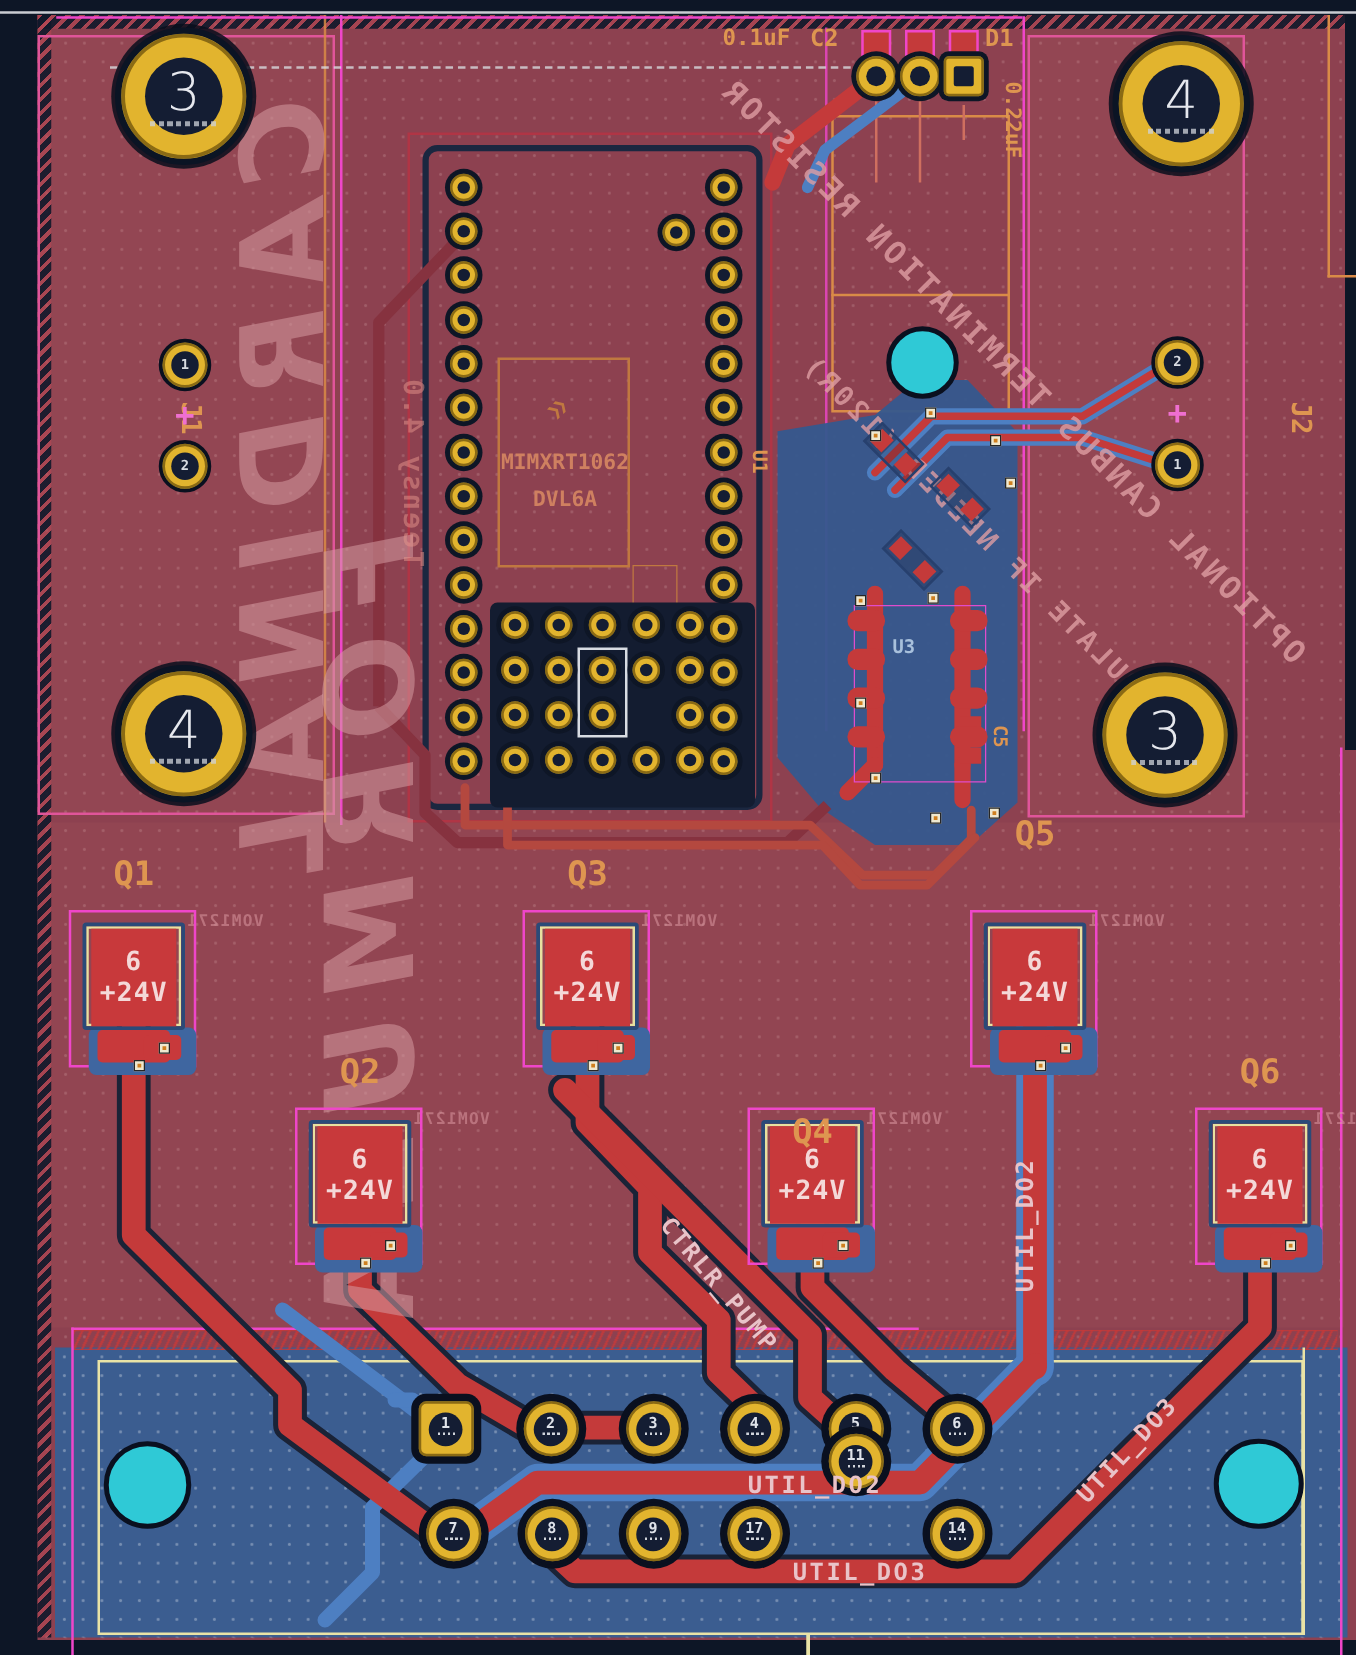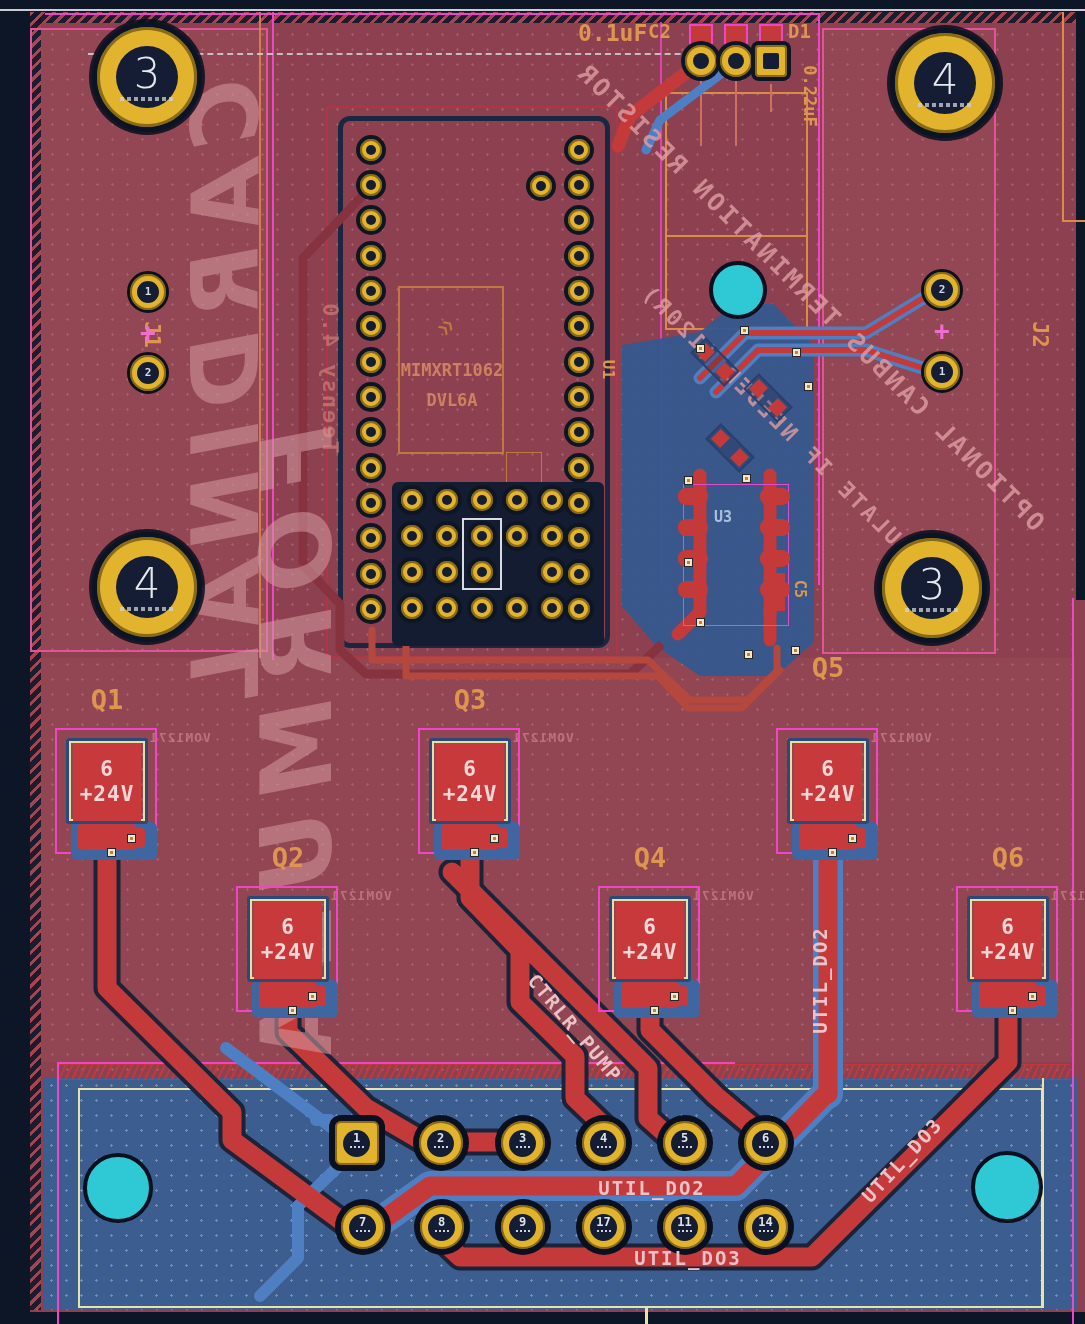--- a/index.html
+++ b/index.html
@@ -166,21 +166,21 @@
 
   <div class="chiprect" style="left:398px;top:286px;width:106px;height:168px;"></div>
   <div class="lbl" style="left:438px;top:318px;font-size:16px;color:#c07840;transform:rotate(-45deg);letter-spacing:-3px;">❯❯</div>
   <div class="lbl" style="left:400px;top:360px;width:104px;text-align:center;font-size:17px;color:#cf8060;letter-spacing:0;">MIMXRT1062</div>
   <div class="lbl" style="left:400px;top:390px;width:104px;text-align:center;font-size:17px;color:#cf8060;">DVL6A</div>
   <div class="chiprect" style="left:506px;top:452px;width:36px;height:44px;border-width:1px;"></div>
   <div class="abs" style="left:392px;top:482px;width:212px;height:164px;background:#131c30;border-radius:6px;"></div>
   <div class="ln" style="left:462px;top:518px;width:40px;height:72px;border:2px solid #d8dce2;box-sizing:border-box;"></div>
   <div class="lbl" style="left:588px;top:360px;width:40px;text-align:center;font-size:16px;transform:rotate(90deg);">U1</div>
 
-  <div class="lbl" style="left:578px;top:20px;font-size:23px;">0.1uF</div>
+  <div class="lbl" style="left:578px;top:20px;font-size:18px;">0.1uF</div>
   <div class="lbl" style="left:648px;top:20px;font-size:19px;">C2</div>
   <div class="lbl" style="left:788px;top:20px;font-size:19px;">D1</div>
   <div class="lbl" style="left:775px;top:86px;width:70px;text-align:center;font-size:17px;transform:rotate(90deg);">0.22uF</div>
 
   <div class="smd" style="left:689px;top:24px;width:24px;height:30px;"></div>
   <div class="smd" style="left:724px;top:24px;width:24px;height:30px;"></div>
   <div class="smd" style="left:759px;top:24px;width:24px;height:30px;"></div>
   <div class="tpad" style="left:683px;top:43px;width:36px;height:36px;">
       <span class="tpad-in" style="width:16px;height:16px;margin:-8px 0 0 -8px;"></span>
     </div>
@@ -279,21 +279,21 @@
     <div class="q-ghost" style="left: 692px; top: 888px;">VOM1271</div>
     <div class="q-court" style="left: 598px; top: 886px; width: 102px; height: 126px;"></div>
     <div class="q-blue" style="left: 614px; top: 980px; width: 86px; height: 38px;"></div>
     <div class="q-ring" style="left: 609px; top: 896px; width: 82px; height: 86px;"></div>
     <div class="q-pad" style="left: 616px; top: 901px; width: 68px; height: 78px;">
       <div>6</div>
       <div>+24V</div>
     </div>
     <div class="q-tab" style="left: 621px; top: 982px; width: 58px; height: 26px;"></div>
     <div class="q-tab" style="left: 658px; top: 986px; width: 30px; height: 20px;"></div>
-    <div class="q-ref" style="left: 600px; top: 842px; width: 100px;">Q4</div>
+    <div class="q-ref" style="left: 600px; top: 890px; width: 100px;">Q4</div>
     <div class="via" style="left: 670px; top: 992px;"></div>
     <div class="via" style="left: 650px; top: 1006px;"></div>
     <div class="q-ghost" style="left: 870px; top: 730px;">VOM1271</div>
     <div class="q-court" style="left: 776px; top: 728px; width: 102px; height: 126px;"></div>
     <div class="q-blue" style="left: 792px; top: 822px; width: 86px; height: 38px;"></div>
     <div class="q-ring" style="left: 787px; top: 738px; width: 82px; height: 86px;"></div>
     <div class="q-pad" style="left: 794px; top: 743px; width: 68px; height: 78px;">
       <div>6</div>
       <div>+24V</div>
     </div>
@@ -368,21 +368,21 @@
         <div class="bpad-num">9</div>
         <div class="bpad-sub"></div>
       </div>
     </div>
     <div class="bpad" style="left: 579px; top: 1202px;">
       <div class="bpad-in">
         <div class="bpad-num">17</div>
         <div class="bpad-sub"></div>
       </div>
     </div>
-    <div class="bpad" style="left: 660px; top: 1202px;">
+    <div class="bpad" style="left: 660px; top: 1144px;">
       <div class="bpad-in">
         <div class="bpad-num">11</div>
         <div class="bpad-sub"></div>
       </div>
     </div>
     <div class="bpad" style="left: 741px; top: 1202px;">
       <div class="bpad-in">
         <div class="bpad-num">14</div>
         <div class="bpad-sub"></div>
       </div>

